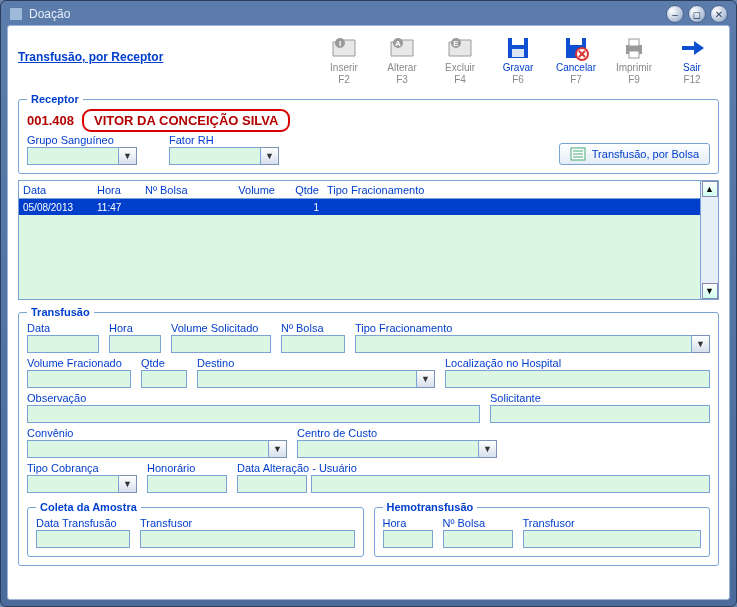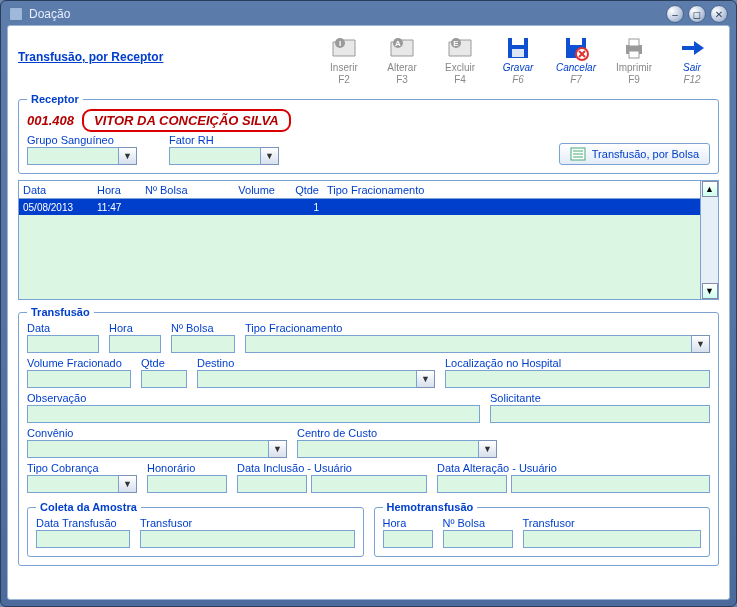--- a/index.html
+++ b/index.html
@@ -70,21 +70,21 @@
     width:54px;
     display:flex;
     flex-direction:column;
     align-items:center;
     justify-content:flex-start;
     font-size:10px;
     color:#888;
     cursor:pointer;
     padding:2px 0;
   }
-  .tbtn.active { color:#003ecc;font-style:italic; }
+  .tbtn.active { color:#003ecc; }
   .tbtn .ticon {
     width:32px;height:28px;
     display:flex;align-items:center;justify-content:center;
   }
   .tbtn .ticon svg { width:28px;height:28px; }
   .tbtn .fkey { color:#888; font-size:10px; margin-top:1px;}
   fieldset {
     border:1px solid #7aa3d4;
     border-radius:3px;
     margin:4px 0 6px 0;
@@ -95,21 +95,20 @@
     color:#003ecc;
     font-size:11px;
     font-weight:bold;
     padding:0 4px;
     margin-top:41px;
   }
   .receptor-top {
     display:flex;
     align-items:center;
     gap:8px;
-    font-style:italic;
   }
   .rec-id { color:#b30000; font-weight:bold; font-size:13px; }
   .rec-name-box {
     border:2.5px solid #d80000;
     border-radius:9px;
     padding:2px 10px;
     color:#b30000;
     font-weight:bold;
     font-size:13px;
   }
@@ -335,20 +334,24 @@
 
       <div class="form-row">
         <div class="fgroup" style="width:72px">
             <span class="fld-lbl">Data</span>
             <div class="inp-cell"></div>
           </div>
         <div class="fgroup" style="width:52px">
             <span class="fld-lbl">Hora</span>
             <div class="inp-cell"></div>
           </div>
+        <div class="fgroup" style="width:100px">
+            <span class="fld-lbl">Volume Solicitado</span>
+            <div class="inp-cell"></div>
+          </div>
         <div class="fgroup" style="width:64px">
             <span class="fld-lbl">Nº Bolsa</span>
             <div class="inp-cell"></div>
           </div>
         <div class="fgroup" style="flex:1;min-width:230px">
             <span class="fld-lbl">Tipo Fracionamento</span>
             <div class="dropdown">
               <div class="inp-cell"></div>
               <div class="dd-btn">▼</div>
             </div>
@@ -410,27 +413,20 @@
             <span class="fld-lbl">Tipo Cobrança</span>
             <div class="dropdown">
               <div class="inp-cell"></div>
               <div class="dd-btn">▼</div>
             </div>
           </div>
         <div class="fgroup" style="width:80px">
             <span class="fld-lbl">Honorário</span>
             <div class="inp-cell"></div>
           </div>
-        <div class="fgroup" style="width:190px">
-            <span class="fld-lbl">Data Inclusão - Usuário</span>
-          <div style="display:flex;gap:4px">
-            <div class="inp-cell" style="width:70px"></div>
-            <div class="inp-cell" style="flex:1"></div>
-          </div>
-        </div>
         <div class="fgroup" style="flex:1">
             <span class="fld-lbl">Data Alteração - Usuário</span>
           <div style="display:flex;gap:4px">
             <div class="inp-cell" style="width:70px"></div>
             <div class="inp-cell" style="flex:1"></div>
           </div>
         </div>
       </div>
 
       <div class="inner-fs-row">

